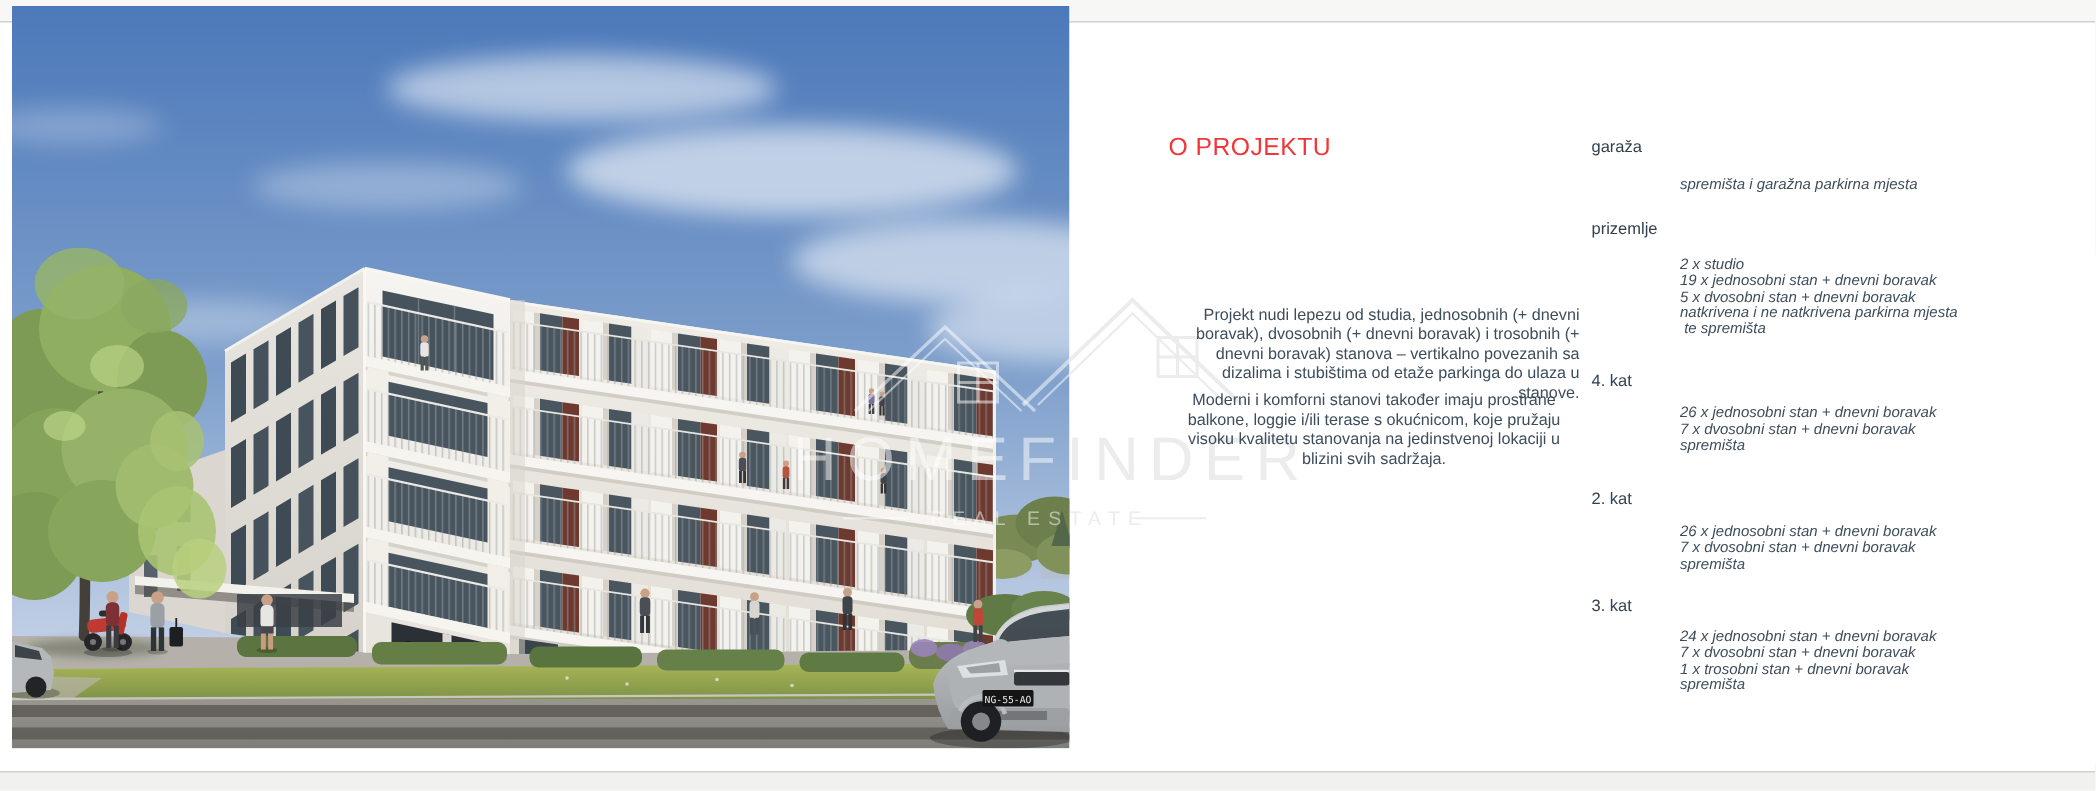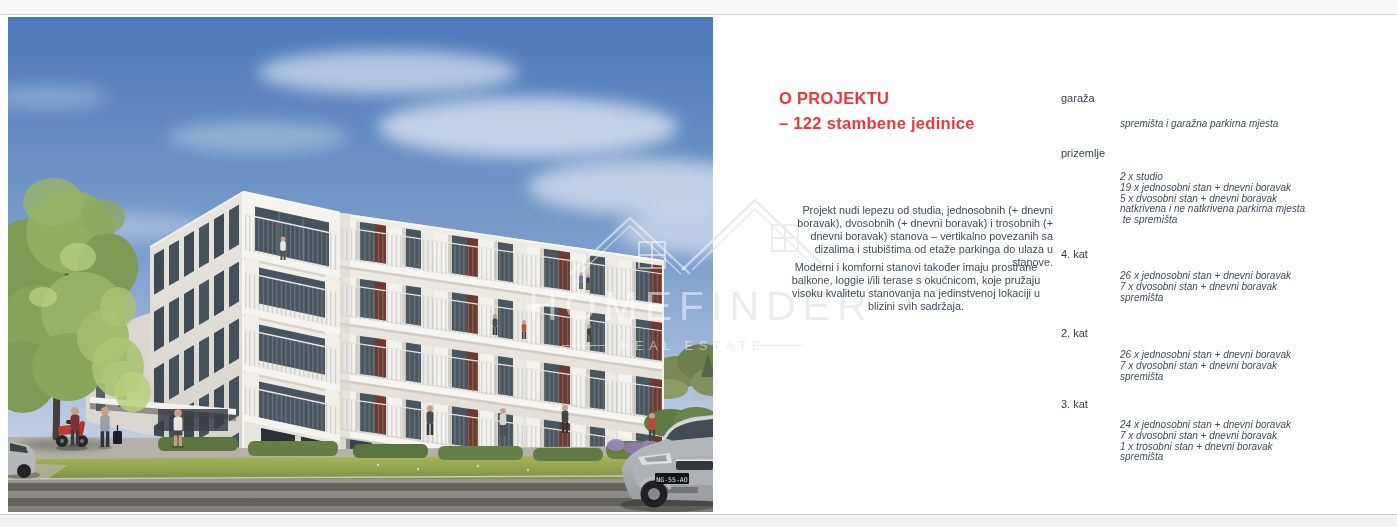--- a/index.html
+++ b/index.html
@@ -2,26 +2,26 @@
 <html><head>
 <meta charset="utf-8">
 <style>
   html,body{margin:0;padding:0;background:#f4f4f3;}
   .page{position:relative;width:1397px;height:527px;background:#ffffff;overflow:hidden;
         font-family:"Liberation Sans",sans-serif;}
   .topbar{position:absolute;left:0;top:0;width:1397px;height:14px;background:#f7f7f6;
           border-bottom:1px solid #d2d1cf;}
   .bottombar{position:absolute;left:0;top:514px;width:1397px;height:13px;background:#f1f1ef;
           border-top:1px solid #d2d1cf;}
-  .hero{position:absolute;left:8px;top:17px;width:783px;height:495px;overflow:hidden;}
+  .hero{position:absolute;left:8px;top:4px;width:783px;height:495px;overflow:hidden;}
   .hero svg{display:block;}
   .wm{position:absolute;left:532px;top:178px;width:320px;height:185px;overflow:visible;
       pointer-events:none;font-family:"Liberation Sans",sans-serif;}
   .about-title{position:absolute;left:779px;top:86px;width:300px;margin:0;
-      font-size:16.5px;line-height:24.5px;font-weight:700;letter-spacing:.3px;color:#f23539;}
+      font-size:16.5px;line-height:24.5px;font-weight:400;letter-spacing:.3px;color:#f23539;}
   .about-title span{display:block;}
   .para{position:absolute;left:779px;width:274px;margin:0;
       font-size:10.8px;line-height:12.9px;color:#3e4d5b;}
   .para1{top:204px;text-align:right;}
   .para2{top:261px;text-align:center;}
   .unit-head{position:absolute;left:1061px;margin:0;font-size:11px;font-weight:400;color:#33414e;}
   .unit-lines{position:absolute;left:1120px;width:260px;font-size:10px;line-height:10.8px;color:#3e4d5b;}
   .unit-lines div{white-space:pre-wrap;font-style:italic;}
   .h-garaza{top:92px}   .l-garaza{top:119px}
   .h-prizemlje{top:147px}.l-prizemlje{top:172px}
@@ -451,21 +451,20 @@
         <line x1="30" y1="167.5" x2="74" y2="167.5" stroke="currentColor" stroke-width="1.2"></line>
         <line x1="225" y1="167.5" x2="272" y2="167.5" stroke="currentColor" stroke-width="1.2"></line>
       </g>
     </defs>
     <use href="#wmArt" clip-path="url(#wmL)" style="color:rgba(255,255,255,0.5)"></use>
     <use href="#wmArt" clip-path="url(#wmR)" style="color:#ececec"></use>
   </svg>
 
   <h1 class="about-title">
     <span>O PROJEKTU</span>
-    <span>– 122 stambene jedinice</span>
   </h1>
 
   <p class="para para1">Projekt nudi lepezu od studia, jednosobnih (+ dnevni boravak), dvosobnih (+ dnevni boravak) i trosobnih (+ dnevni boravak) stanova – vertikalno povezanih sa dizalima i stubištima od etaže parkinga do ulaza u stanove.</p>
   <p class="para para2">Moderni i komforni stanovi također imaju prostrane balkone, loggie i/ili terase s okućnicom, koje pružaju visoku kvalitetu stanovanja na jedinstvenoj lokaciji u blizini svih sadržaja.</p>
 
   <h2 class="unit-head h-garaza">garaža</h2>
   <div class="unit-lines l-garaza">
     <div>spremišta i garažna parkirna mjesta</div>
   </div>
 

